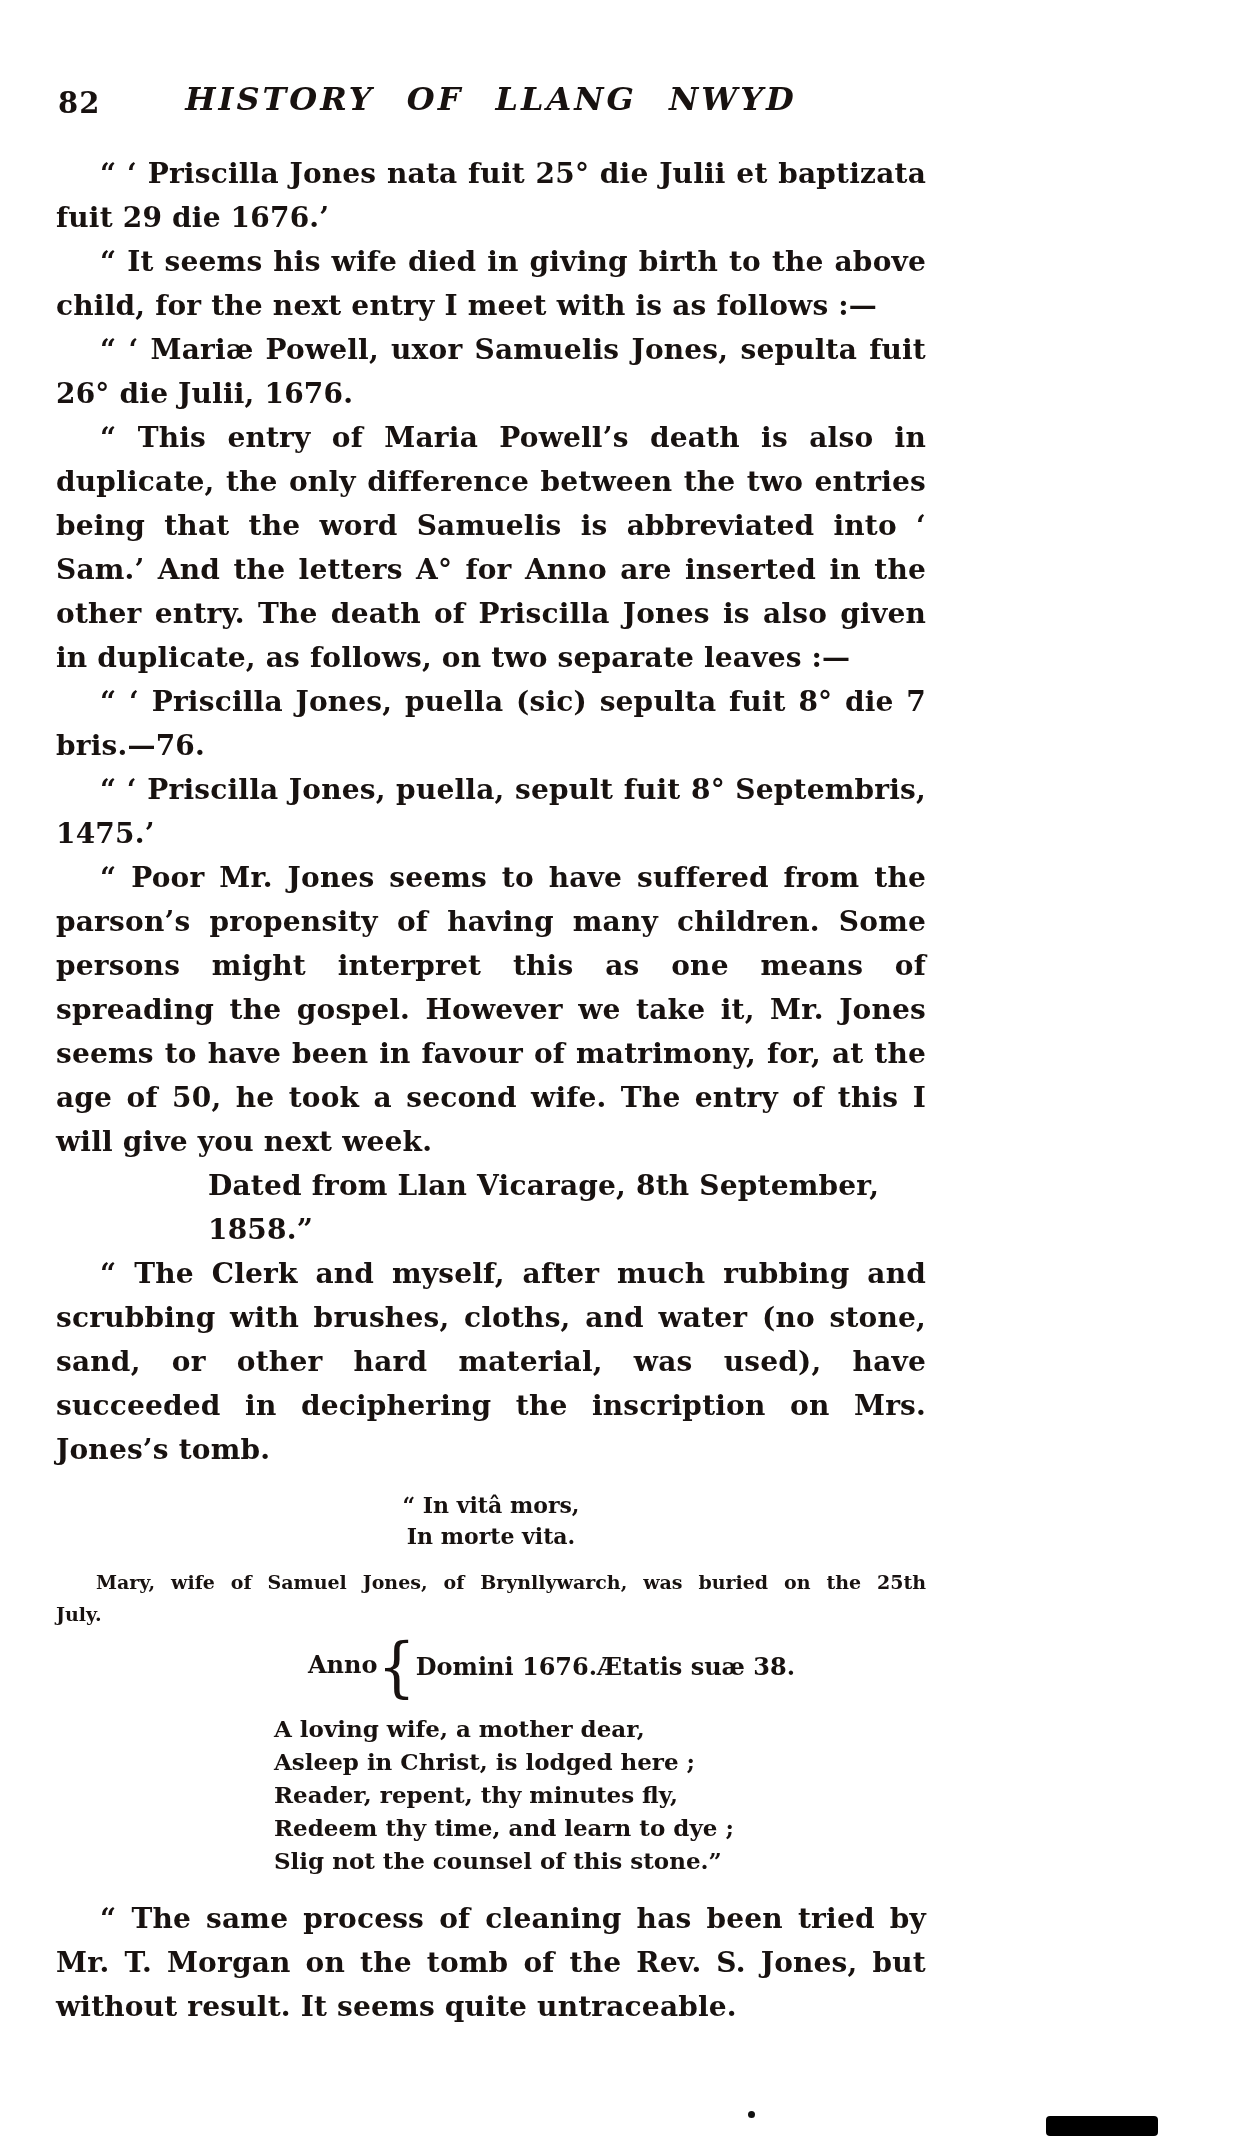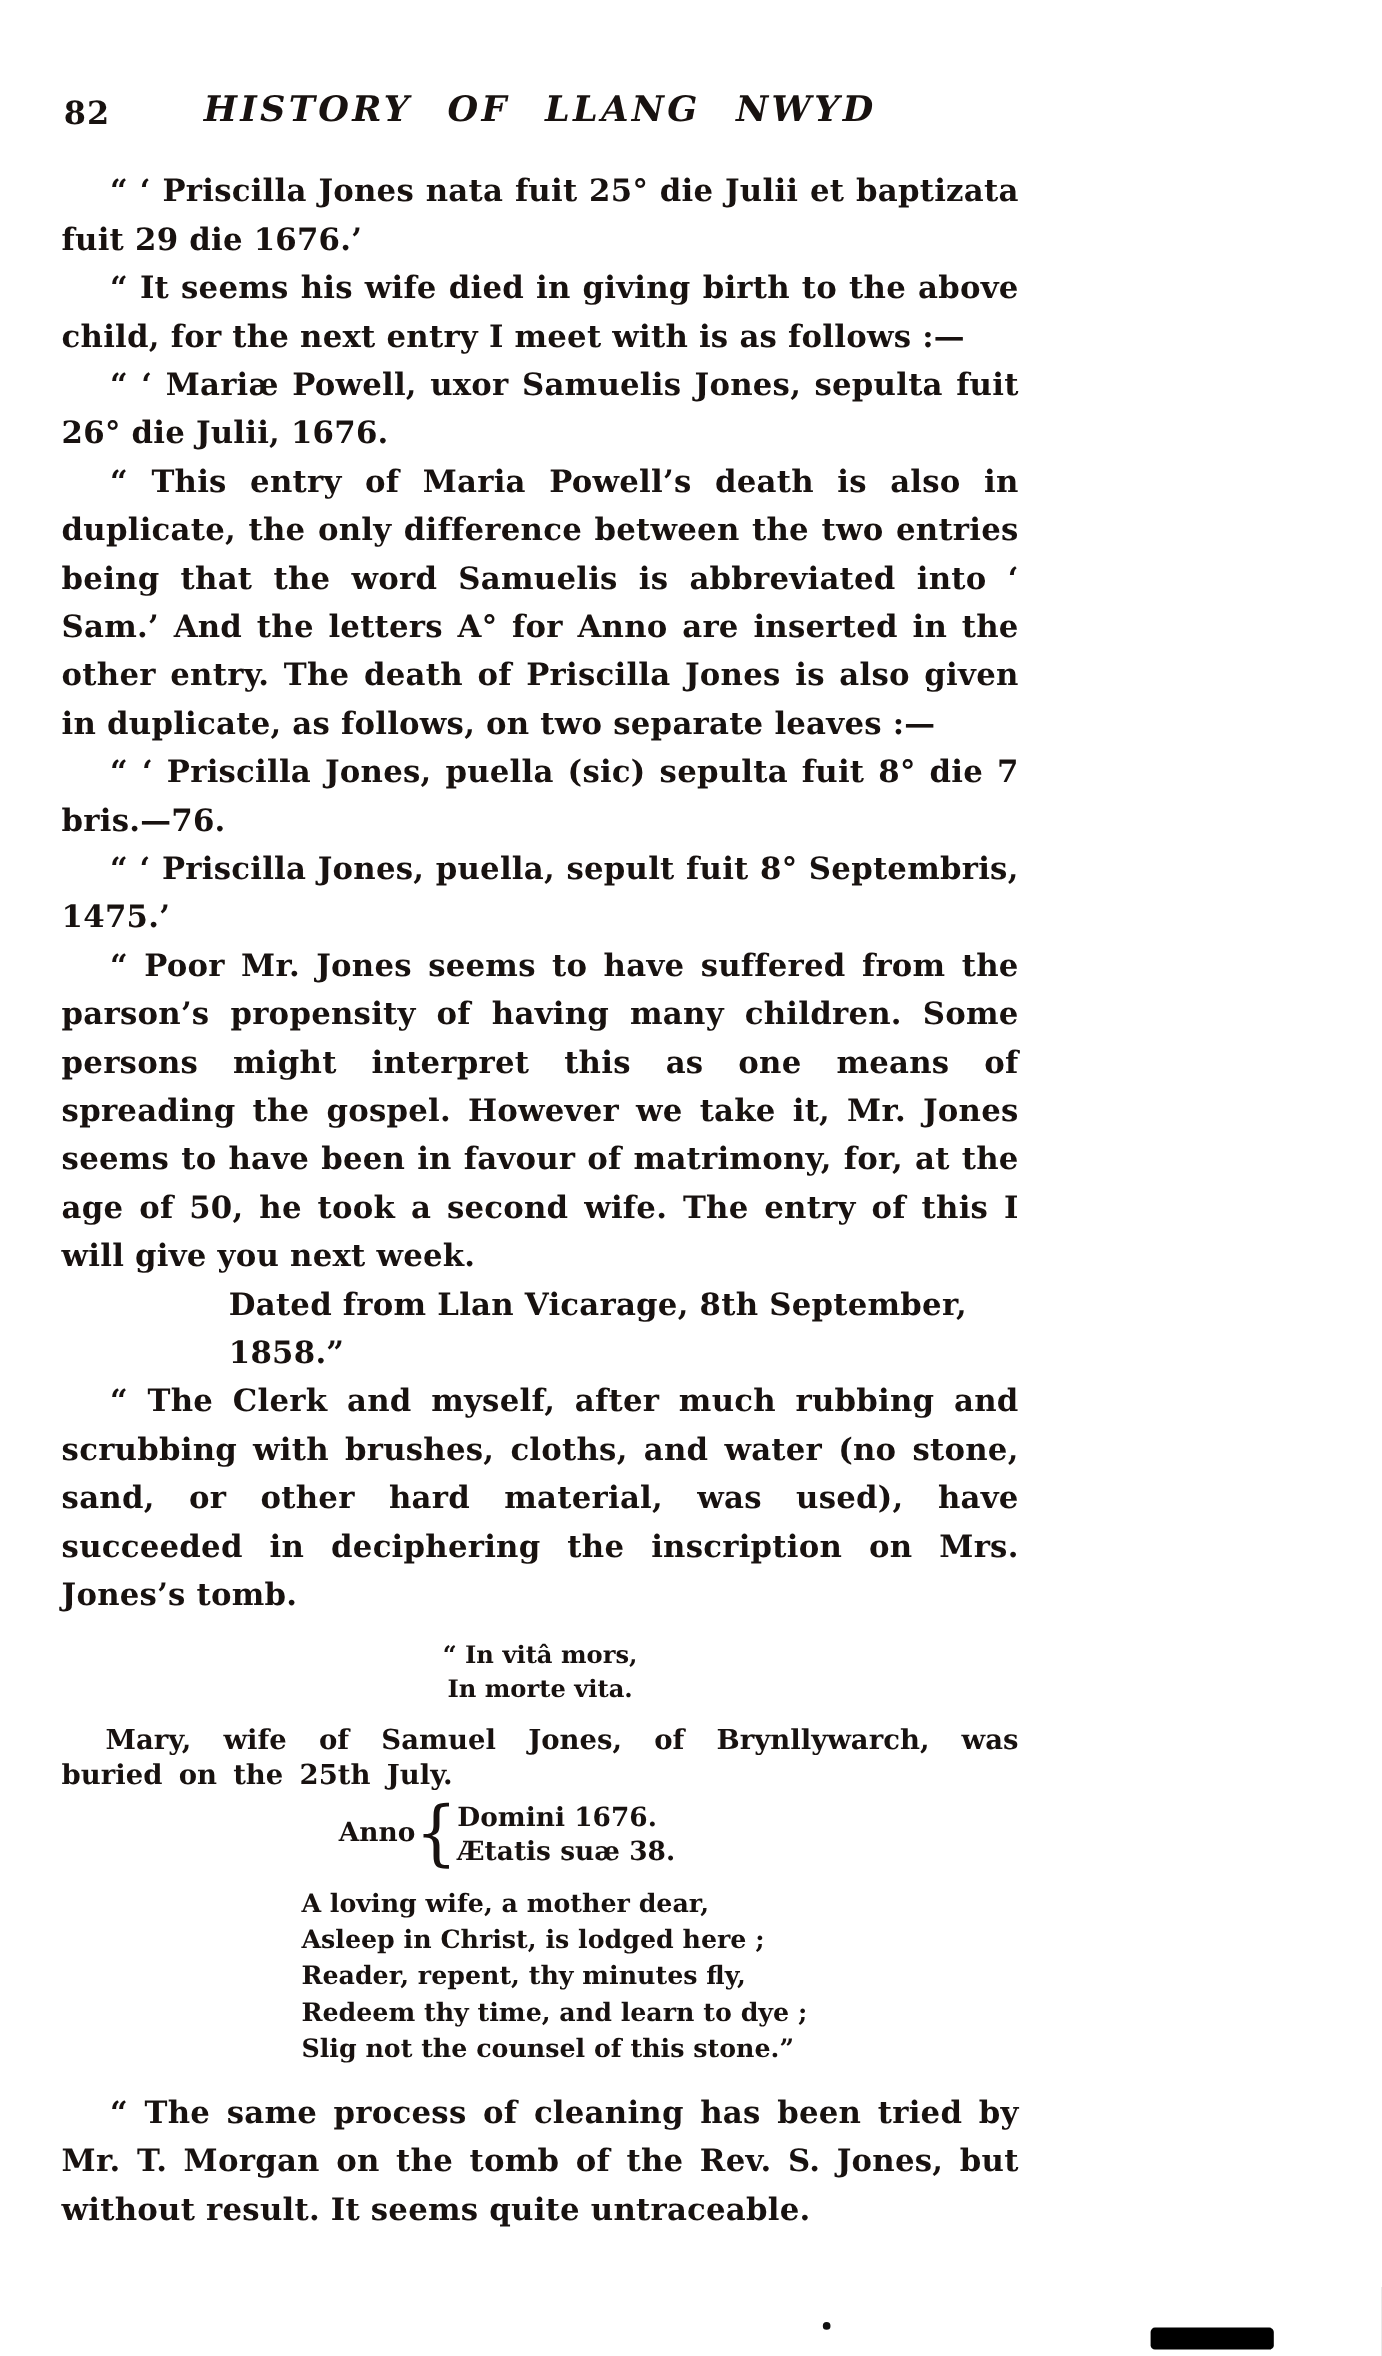--- a/index.html
+++ b/index.html
@@ -22,31 +22,31 @@
     letter-spacing:3px; word-spacing:18px; white-space:nowrap;
   }
   .para {
     font-size:28px; line-height:44px;
     text-align:justify; text-indent:44px;
     letter-spacing:.2px;
   }
   .p-dated { text-indent:0; padding-left:152px; text-align:left; }
   .epitaph { margin:18px 0 14px; text-align:center; font-size:22px; line-height:31px; }
   .burial-note {
-    font-size:25px; line-height:32px;
+    font-size:19px; line-height:32px;
     text-align:justify; text-indent:40px; word-spacing:6px;
   }
   .anno-block {
     margin:6px 0 8px 252px;
     display:flex; align-items:center; gap:0;
     font-size:24px;
   }
   .anno-label { padding-bottom:4px; }
   .anno-brace { font-size:60px; font-weight:normal; line-height:1; transform:scaleY(1.08); }
-  .anno-lines { display:flex; flex-direction:column; line-height:31px; }
+  .anno-lines { display:flex; flex-direction:row; line-height:31px;align-items:flex-end; }
   .verse { margin:16px 0 20px 218px; font-size:23px; line-height:33px; }
   .scan-mark {
     position:absolute; right:98px; bottom:6px;
     width:112px; height:20px; background:#000; border-radius:4px;
   }
   .scan-dot {
     position:absolute; left:748px; bottom:24px;
     width:7px; height:7px; background:#111; border-radius:50%;
   }
 </style>

